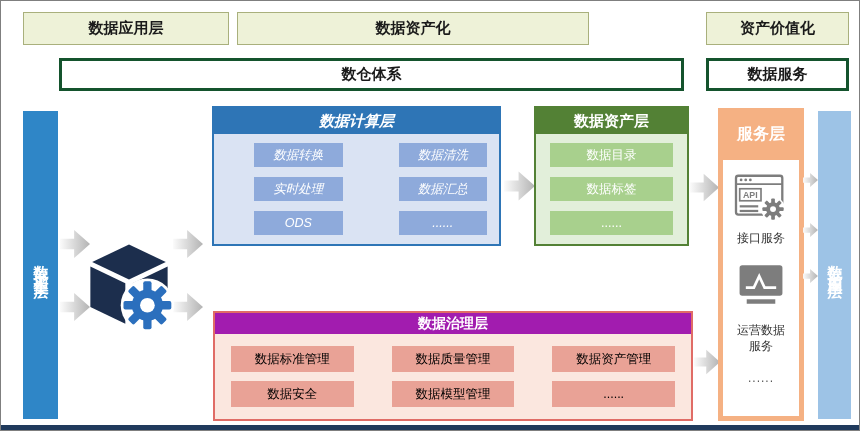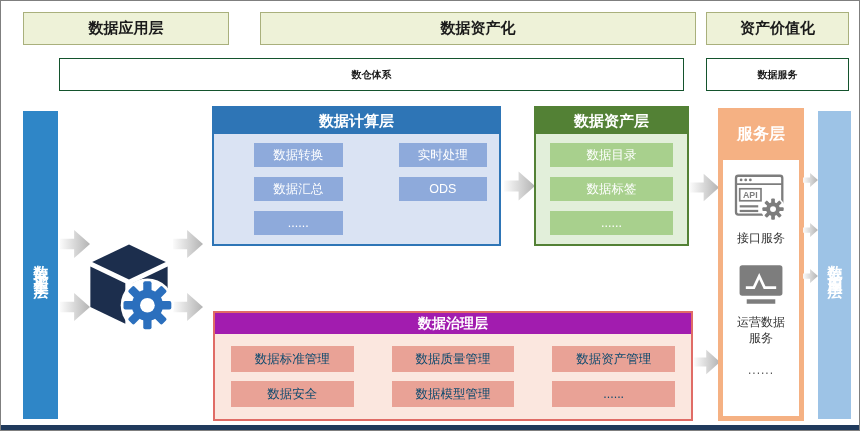--- a/index.html
+++ b/index.html
@@ -10,55 +10,55 @@
   }
   .abs { position: absolute; }
   .center { display: flex; align-items: center; justify-content: center; }
 
   
   .banner {
     background: #eef2d8; border: 1px solid #a9b07c;
     font-size: 15px; font-weight: bold; color: #1a1a1a;
   }
   .plainbox {
-    background: #ffffff; border: 1px solid #14532d;
-    font-size: 10px; font-weight: 600; color: #1a1a1a;
+    background: #ffffff; border: 3px solid #14532d;
+    font-size: 15px; font-weight: 600; color: #1a1a1a;
   }
 
   
   .vbar { color: #fff; font-size: 15px; font-weight: bold; }
   .vtext { writing-mode: vertical-rl; text-orientation: upright; letter-spacing: 5px; }
   .bar-collect { background: #2f86c7; }
   .bar-apply   { background: #9dc3e6; }
 
   
   .layer { border-style: solid; border-width: 2px; display: flex; flex-direction: column; }
   .layer-head { color: #fff; font-weight: bold; font-size: 15px;
                 display: flex; align-items: center; justify-content: center; }
   .layer-body { flex: 1; }
 
-  .compute { border-color: #2e75b6; }
+  .compute { border-color: #2e75b6; font-style: italic; }
   .compute .layer-head { background: #2e75b6; height: 28px; }
   .compute .layer-body { background: #dae3f3; padding: 9px 12px;
     display: grid; grid-template-columns: 1fr 1fr; column-gap: 28px; row-gap: 10px; }
   .chip-blue { background: #8eaadb; color: #fff; font-size: 12.5px;
     display: flex; align-items: center; justify-content: center; height: 24px; margin-left: 28px; }
 
   .asset { border-color: #538135; }
   .asset .layer-head { background: #538135; height: 28px; }
   .asset .layer-body { background: #e2efda; padding: 9px 14px;
     display: grid; grid-template-columns: 1fr; row-gap: 10px; }
   .chip-green { background: #a8d08d; color: #fff; font-size: 12.5px;
     display: flex; align-items: center; justify-content: center; height: 24px; }
 
   .governance { border-color: #e06c66; }
   .governance .layer-head { background: #a21caf; height: 25px; font-size: 14px; }
   .governance .layer-body { background: #fbe7df; padding: 12px 16px;
     display: grid; grid-template-columns: 1fr 1fr 1fr; column-gap: 38px; row-gap: 9px; }
-  .chip-red { background: #e9a296; color: #0c4a6e; font-size: 12.5px;
+  .chip-red { background: #e9a296; color: #000000; font-size: 12.5px;
     display: flex; align-items: center; justify-content: center; height: 26px; }
 
   
   .service { background: #f5b183; }
   .service-title { height: 52px; color: #fff; font-size: 16px; font-weight: bold;
     display: flex; align-items: center; justify-content: center; }
   .service-inner { position: absolute; left: 5px; right: 5px; top: 52px; bottom: 5px;
     background: #fff; display: flex; flex-direction: column; align-items: center;
     padding-top: 13px; }
   .svc-label { font-size: 12px; color: #333; text-align: center; line-height: 1.35; }
@@ -77,21 +77,21 @@
       <stop offset="1" stop-color="#b3b3b3"></stop>
     </linearGradient>
   </defs>
 </svg>
 
 <div class="stage">
 
   <div class="abs banner center" style="left:22px;top:11px;width:206px;height:33px">
     <span>数据应用层</span>
   </div>
-  <div class="abs banner center" style="left:259px;top:11px;width:436px;height:33px">
+  <div class="abs banner center" style="left:236px;top:11px;width:352px;height:33px">
     <span>数据资产化</span>
   </div>
   <div class="abs banner center" style="left:705px;top:11px;width:143px;height:33px">
     <span>资产价值化</span>
   </div>
 
   <div class="abs plainbox center" style="left:58px;top:57px;width:625px;height:33px">
     <span>数仓体系</span>
   </div>
   <div class="abs plainbox center" style="left:705px;top:57px;width:143px;height:33px">
@@ -136,20 +136,21 @@
       <rect x="-4.5" y="-26" width="9" height="52" rx="2" transform="rotate(135)"></rect>
       <circle cx="0" cy="0" r="17"></circle>
       <circle cx="0" cy="0" r="8" fill="#ffffff"></circle>
     </g>
   </svg>
 
   <div class="abs layer compute" style="left:211px;top:105px;width:289px;height:140px">
     <div class="layer-head">数据计算层</div>
     <div class="layer-body">
       <div class="chip-blue">数据转换</div>
+      <div class="chip-blue">数据清洗</div>
       <div class="chip-blue">实时处理</div>
       <div class="chip-blue">数据汇总</div>
       <div class="chip-blue">ODS</div>
       <div class="chip-blue">......</div>
     </div>
   </div>
 
   <div class="abs layer asset" style="left:533px;top:105px;width:155px;height:140px">
     <div class="layer-head">数据资产层</div>
     <div class="layer-body">
@@ -193,21 +194,21 @@
           <circle r="7.5"></circle>
           <circle r="3.2" fill="#fff"></circle>
         </g>
       </svg>
       <div class="svc-label" style="margin-top:7px">接口服务</div>
       <svg width="50" height="46" viewBox="0 0 56 50" style="margin-top:16px">
         <rect x="4" y="3" width="48" height="34" rx="3" fill="#7d7d7d"></rect>
         <polyline points="11,28 20,28 26,15 32,28 45,28" fill="none" stroke="#ffffff" stroke-width="3"></polyline>
         <rect x="12" y="41" width="32" height="5" fill="#7d7d7d"></rect>
       </svg>
-      <div class="svc-label" style="margin-top:6px;width:54px">运营数据服务</div>
+      <div class="svc-label" style="margin-top:14px;width:54px">运营数据服务</div>
       <div class="svc-more">......</div>
     </div>
   </div>
 
   <svg class="abs" style="left:802px;top:172px" width="15" height="14" viewBox="0 0 34 32">
     <polygon points="0,10 16,10 16,0 34,16 16,32 16,22 0,22" fill="url(#agrad)"></polygon>
     </svg>
   <svg class="abs" style="left:802px;top:222px" width="15" height="14" viewBox="0 0 34 32">
     <polygon points="0,10 16,10 16,0 34,16 16,32 16,22 0,22" fill="url(#agrad)"></polygon>
     </svg>

